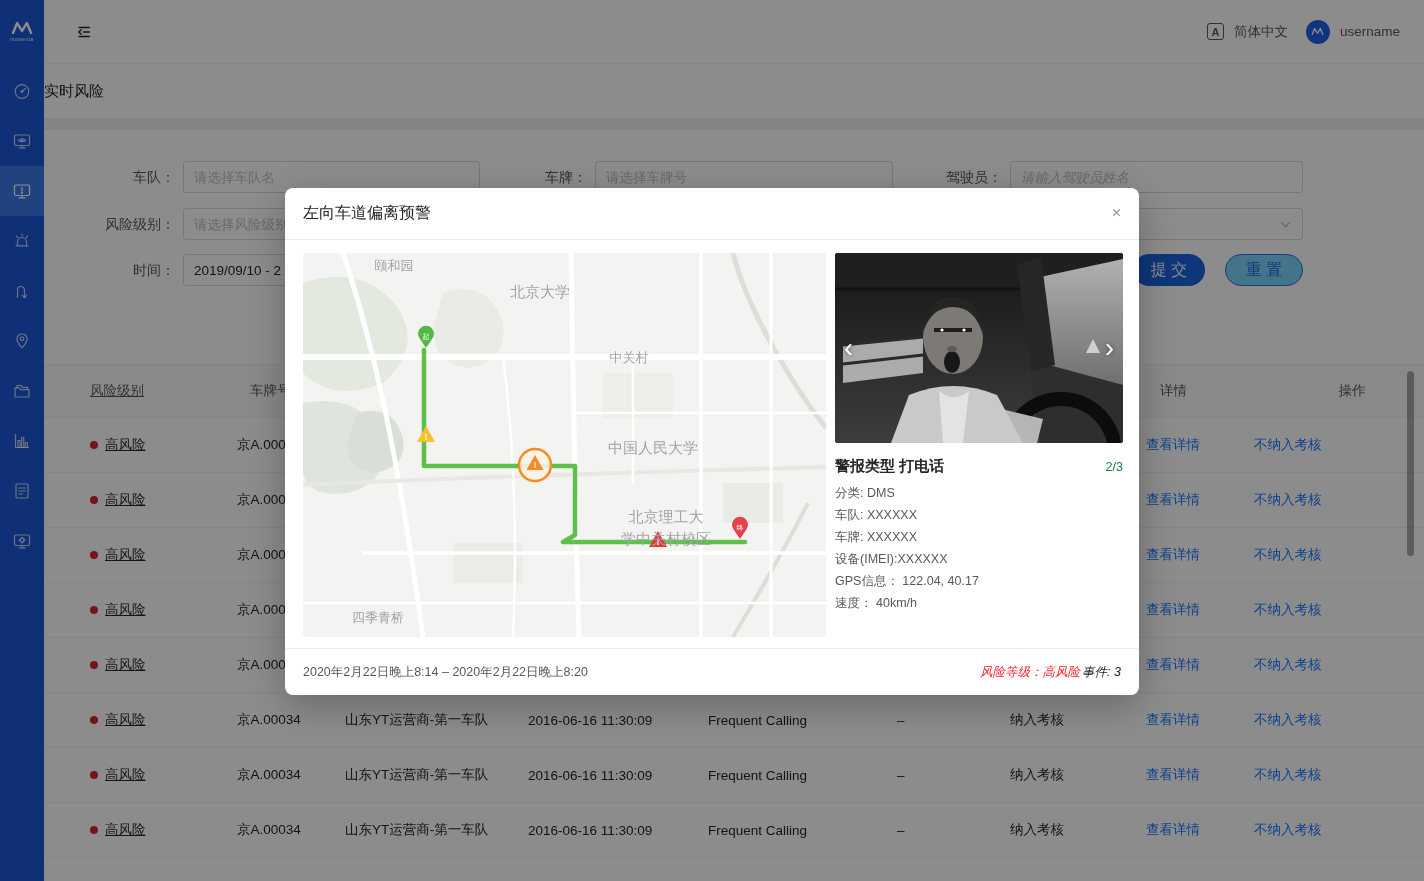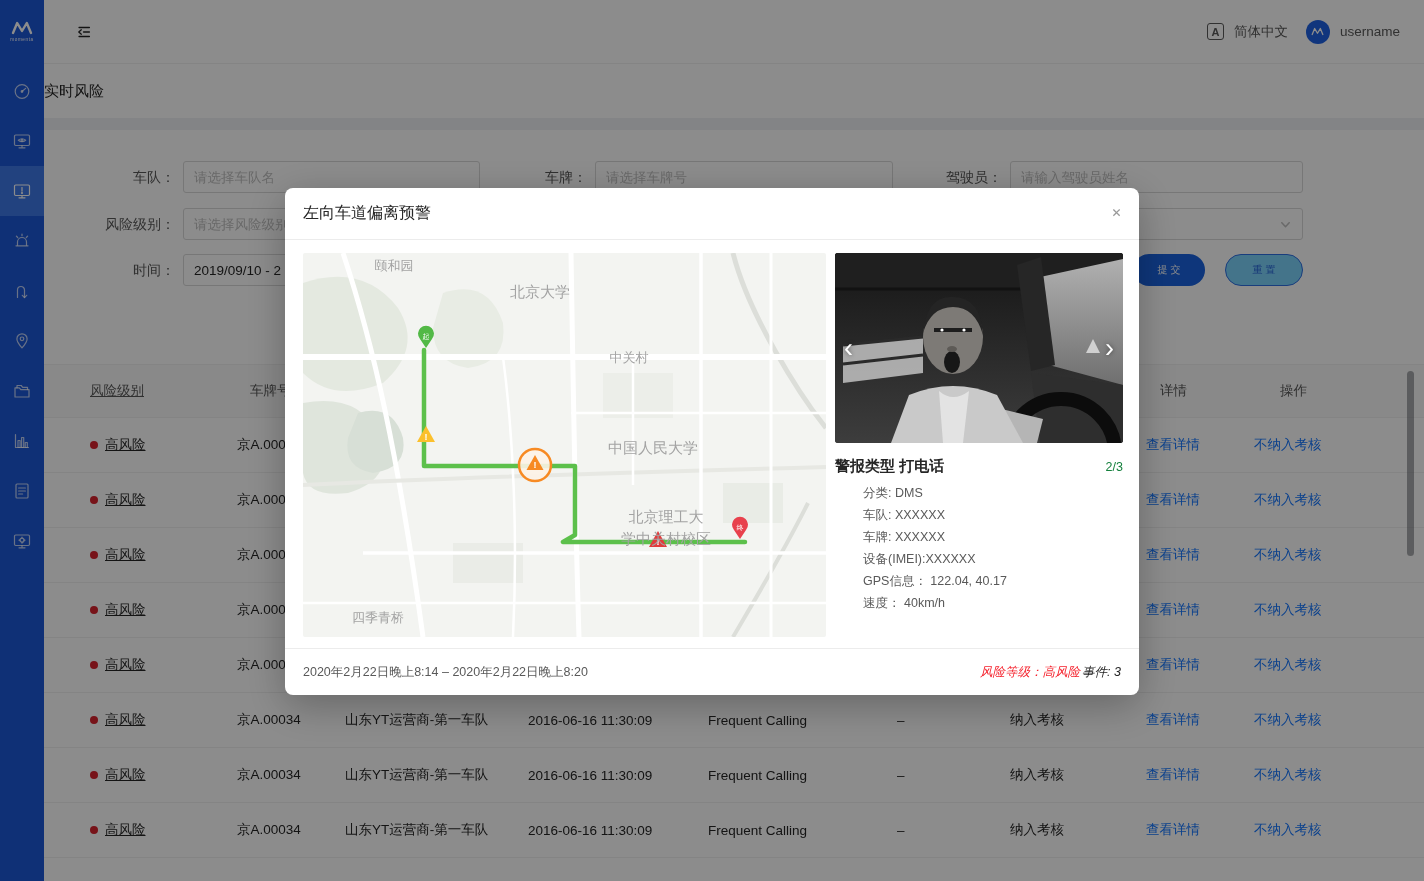--- a/index.html
+++ b/index.html
@@ -29,53 +29,53 @@
   .titlebar{height:54px;display:flex;align-items:center;font-size:15px;color:#262626;font-weight:500;}
   .content{position:absolute;top:118px;left:0;right:0;bottom:0;background:#eef0f4;}
   .card{position:absolute;top:12px;left:0;right:0;bottom:0;background:#fff;}
 
   
   .f-label{position:absolute;font-size:14px;color:#595959;line-height:32px;text-align:right;}
   .f-input{position:absolute;height:32px;border:1px solid #d9d9d9;border-radius:3px;padding:0 10px;font-size:13.5px;color:#262626;background:#fff;outline:none;}
   .f-input::placeholder{color:#bfbfbf;}
   .f-select{position:absolute;height:32px;border:1px solid #d9d9d9;border-radius:3px;background:#fff;}
   .chev{position:absolute;right:11px;top:10px;width:11px;height:11px;stroke:#bfbfbf;fill:none;stroke-width:1.6;stroke-linecap:round;stroke-linejoin:round;}
-  .btn{position:absolute;height:32px;border-radius:16px;font-size:10px;display:flex;align-items:center;justify-content:center;cursor:pointer;}
+  .btn{position:absolute;height:32px;border-radius:16px;font-size:16px;display:flex;align-items:center;justify-content:center;cursor:pointer;}
   .btn-primary{left:1089px;top:124px;width:72px;background:#1a63e0;color:#fff;}
   .btn-ghost{left:1181px;top:124px;width:78px;background:#7dd3fc;border:1px solid #2f6fe4;color:#2766d9;}
 
   
   .table{position:absolute;left:0;right:0;top:234px;}
   .t-row{display:grid;grid-template-columns:193px 108px 183px 180px 189px 113px 136px 108px auto;height:55px;align-items:center;border-bottom:1px solid #f0f0f0;font-size:13.5px;color:#262626;}
   .t-head{height:54px;background:#fafafa;border-top:1px solid #f0f0f0;font-weight:500;color:#595959;}
   .t-cell{overflow:hidden;white-space:nowrap;}
   .c0{padding-left:46px;text-decoration:underline;}
   .t-head .c1{padding-left:13px;}
   .t-head .c7{padding-left:14px;}
-  .t-head .c8{padding-left:26px;}
+  .t-head .c8{padding-left:26px;text-align:center;}
   .dot{display:inline-block;width:8px;height:8px;border-radius:50%;background:#d9232e;margin-right:7px;}
   .link{color:#1677ff;cursor:pointer;}
   .scroll-thumb{position:absolute;right:10px;top:241px;width:7px;height:185px;border-radius:4px;background:rgba(96,100,108,.55);}
 
   
   .mask{position:fixed;inset:0;background:rgba(0,0,0,0.45);z-index:50;}
   .modal{position:fixed;left:285px;top:188px;width:854px;height:507px;background:#fff;border-radius:8px;box-shadow:0 10px 40px rgba(0,0,0,.28);z-index:60;}
   .m-head{height:52px;display:flex;align-items:center;padding:0 18px;border-bottom:1px solid #ececec;font-family:Liberation Mono, monospace;}
   .m-title{font-size:16px;color:#262626;font-weight:500;}
   .m-close{margin-left:auto;color:#999;font-size:15px;cursor:pointer;line-height:1;}
   .m-body{position:relative;height:408px;}
   .m-map{position:absolute;left:18px;top:13px;width:523px;height:384px;border-radius:2px;overflow:hidden;cursor:grab;}
   .m-right{position:absolute;left:550px;top:13px;width:288px;}
   .photo{position:relative;width:288px;height:190px;border-radius:3px;overflow:hidden;background:#222;}
   .car-arrow{position:absolute;top:50%;transform:translateY(-50%);color:#fff;font-size:27px;line-height:1;cursor:pointer;text-shadow:0 0 4px rgba(0,0,0,.5);}
   .car-prev{left:9px;}.car-next{right:9px;}
   .alert-head{display:flex;align-items:baseline;margin-top:14px;}
   .alert-title{font-size:15px;font-weight:700;color:#262626;}
   .alert-count{margin-left:auto;font-size:12.5px;color:#15803d;}
-  .alert-fields{margin-top:6px;margin-left:28px;}
+  .alert-fields{margin-top:6px;}
   .af{font-size:12.5px;color:#595959;line-height:22px;}
   .m-foot{height:47px;border-top:1px solid #ececec;display:flex;align-items:center;padding:0 18px;font-size:12.5px;color:#595959;}
   .mf-right{margin-left:auto;display:flex;gap:2px;align-items:baseline;font-style:italic;}
   .risk-red{color:#f5222d;}
   .events{color:#262626;}
   .map-label{fill:#a3a3a3;}
 </style>
 </head>
 <body>
 
@@ -184,21 +184,21 @@
   <div class="titlebar">实时风险</div>
 
   <div class="content">
     <div class="card">
 
       <span class="f-label" style="left:0;top:31px;width:131px">车队：</span>
       <input class="f-input" style="left: 139px; top: 31px; width: 297px;" placeholder="请选择车队名">
       <span class="f-label" style="left:420px;top:31px;width:123px">车牌：</span>
       <input class="f-input" style="left: 551px; top: 31px; width: 298px;" placeholder="请选择车牌号">
       <span class="f-label" style="left:820px;top:31px;width:138px">驾驶员：</span>
-      <input class="f-input" style="left: 966px; top: 31px; width: 293px;" placeholder="请输入驾驶员姓名">
+      <input class="f-input" style="left: 966px; top: 31px; width: 293px; font-style: italic;" placeholder="请输入驾驶员姓名">
 
       <span class="f-label" style="left:0;top:78px;width:131px">风险级别：</span>
       <input class="f-input" style="left: 139px; top: 78px; width: 297px;" placeholder="请选择风险级别">
       <span class="f-select" style="left:966px;top:78px;width:293px">
         <svg class="chev" viewBox="0 0 12 12">
             <path d="M2 4 L6 8.4 L10 4"></path>
           </svg>
       </span>
 
       <span class="f-label" style="left:0;top:124px;width:131px">时间：</span>

